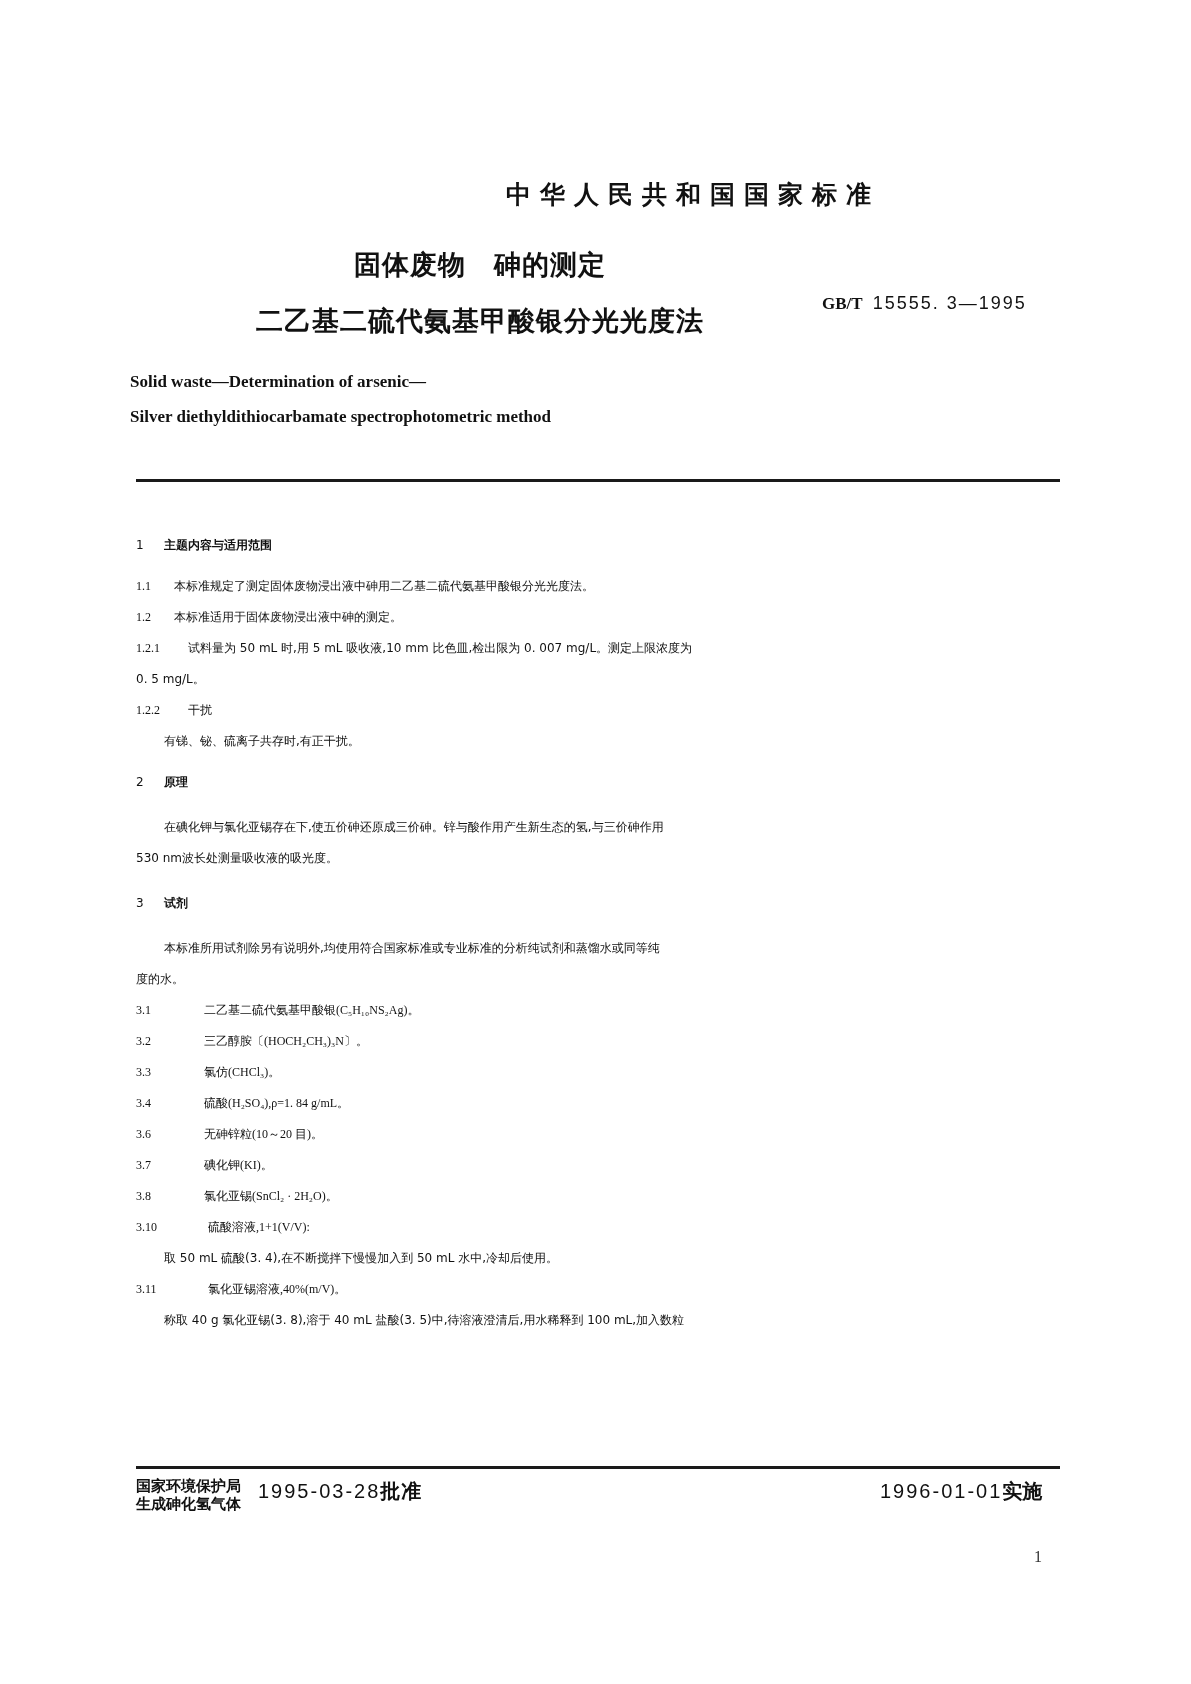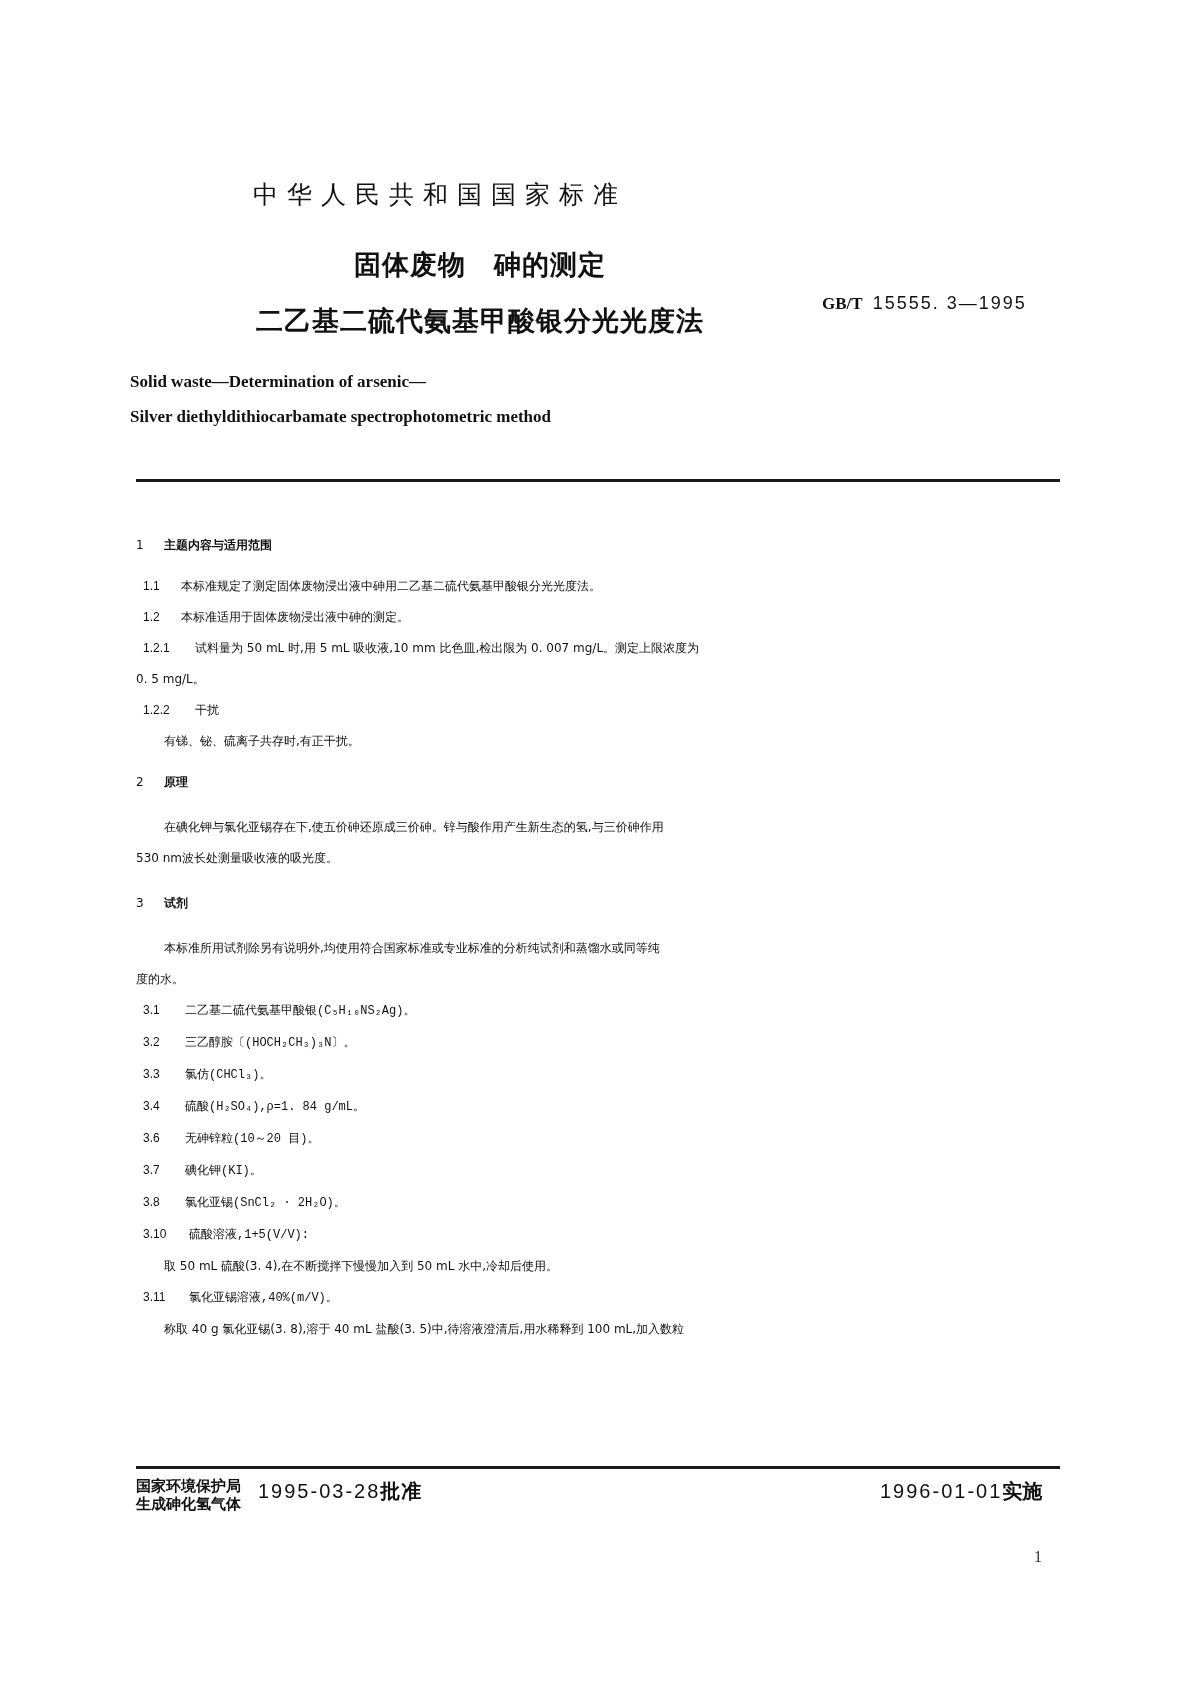--- a/index.html
+++ b/index.html
@@ -1,39 +1,39 @@
 <!DOCTYPE html>
 <html><head>
 <meta charset="utf-8">
 <style>
   html, body { margin: 0; padding: 0; background: #ffffff; }
   body { width: 1191px; height: 1684px; position: relative; overflow: hidden; color: #111; font-family: "DejaVu Sans", sans-serif; }
   .abs { position: absolute; }
-  .header-org { left: 0; width: 880px; top: 178px; text-align: center; font-size: 25px; font-weight: normal; letter-spacing: 9px; }
+  .header-org { left: 0; width: 880px; top: 178px; text-align: right; font-size: 25px; font-weight: bold; letter-spacing: 9px; }
   .title-cn { left: 150px; width: 660px; text-align: center; font-size: 27px; font-weight: bold; letter-spacing: 1px; }
   .title-cn.l1 { top: 247px; }
   .title-cn.l2 { top: 303px; }
   .std-no { left: 822px; top: 292px; font-size: 18px; letter-spacing: 1px; }
   .std-no .gb { font-family: "Liberation Serif", serif; font-weight: bold; font-size: 17px; margin-right: 10px; letter-spacing: 0; }
   .std-no .num { font-family: "Liberation Sans", sans-serif; letter-spacing: 2px; }
   .title-en { left: 130px; width: 700px; font-family: "Liberation Serif", serif; font-weight: bold; font-size: 17px; }
   .title-en.l1 { top: 372px; }
   .title-en.l2 { top: 407px; }
   .rule { left: 136px; width: 924px; height: 3px; background: #1a1a1a; }
   .rule.top { top: 479px; }
   .rule.bottom { top: 1466px; }
   .content { left: 136px; width: 924px; top: 530px; font-size: 12px; line-height: 31px; }
   .content p { margin: 0; }
   .sec { font-weight: bold; margin-top: 0 !important; }
   .sec .n { font-weight: normal; display: inline-block; width: 28px; }
-  .num-lbl { display: inline-block; font-family: Liberation Sans, sans-serif; margin-left: 7px; }
+  .num-lbl { display: inline-block; font-family: Liberation Serif, serif; }
   .gap-sm { height: 10px; }
   .gap-md { height: 14px; }
   .indent { padding-left: 28px; }
-  .chem { font-family: Liberation Mono, monospace; }
+  .chem { font-family: Liberation Serif, serif; margin-left: 26px; }
   .footer-org { left: 136px; top: 1477px; font-size: 15px; font-weight: bold; line-height: 18px; }
   .footer-approve { left: 258px; top: 1478px; font-size: 20px; font-weight: bold; letter-spacing: 1px; }
   .footer-approve .d, .footer-impl .d { font-family: "Liberation Sans", sans-serif; font-weight: normal; letter-spacing: 2px; }
   .footer-impl { left: 880px; top: 1478px; font-size: 20px; font-weight: bold; }
   .page-num { left: 1034px; top: 1548px; font-family: "Liberation Serif", serif; font-size: 16px; color: #333; }
 </style>
 </head>
 <body>
 
 <div class="abs header-org">中华人民共和国国家标准</div>
@@ -72,21 +72,21 @@
   <p class="indent">本标准所用试剂除另有说明外,均使用符合国家标准或专业标准的分析纯试剂和蒸馏水或同等纯</p>
   <p>度的水。</p>
 
   <p><span class="num-lbl" style="width:42px">3.1</span><span class="chem">二乙基二硫代氨基甲酸银(C₅H₁₀NS₂Ag)。</span></p>
   <p><span class="num-lbl" style="width:42px">3.2</span><span class="chem">三乙醇胺〔(HOCH₂CH₃)₃N〕。</span></p>
   <p><span class="num-lbl" style="width:42px">3.3</span><span class="chem">氯仿(CHCl₃)。</span></p>
   <p><span class="num-lbl" style="width:42px">3.4</span><span class="chem">硫酸(H₂SO₄),ρ=1. 84 g/mL。</span></p>
   <p><span class="num-lbl" style="width:42px">3.6</span><span class="chem">无砷锌粒(10～20 目)。</span></p>
   <p><span class="num-lbl" style="width:42px">3.7</span><span class="chem">碘化钾(KI)。</span></p>
   <p><span class="num-lbl" style="width:42px">3.8</span><span class="chem">氯化亚锡(SnCl₂ · 2H₂O)。</span></p>
-  <p><span class="num-lbl" style="width:46px">3.10</span><span class="chem">硫酸溶液,1+5(V/V):</span></p>
+  <p><span class="num-lbl" style="width:46px">3.10</span><span class="chem">硫酸溶液,1+1(V/V):</span></p>
   <p class="indent">取 50 mL 硫酸(3. 4),在不断搅拌下慢慢加入到 50 mL 水中,冷却后使用。</p>
   <p><span class="num-lbl" style="width:46px">3.11</span><span class="chem">氯化亚锡溶液,40%(m/V)。</span></p>
   <p class="indent">称取 40 g 氯化亚锡(3. 8),溶于 40 mL 盐酸(3. 5)中,待溶液澄清后,用水稀释到 100 mL,加入数粒</p>
 </div>
 
 <div class="abs rule bottom"></div>
 
 <div class="abs footer-org">
   <div>国家环境保护局</div>
   <div>生成砷化氢气体</div>

